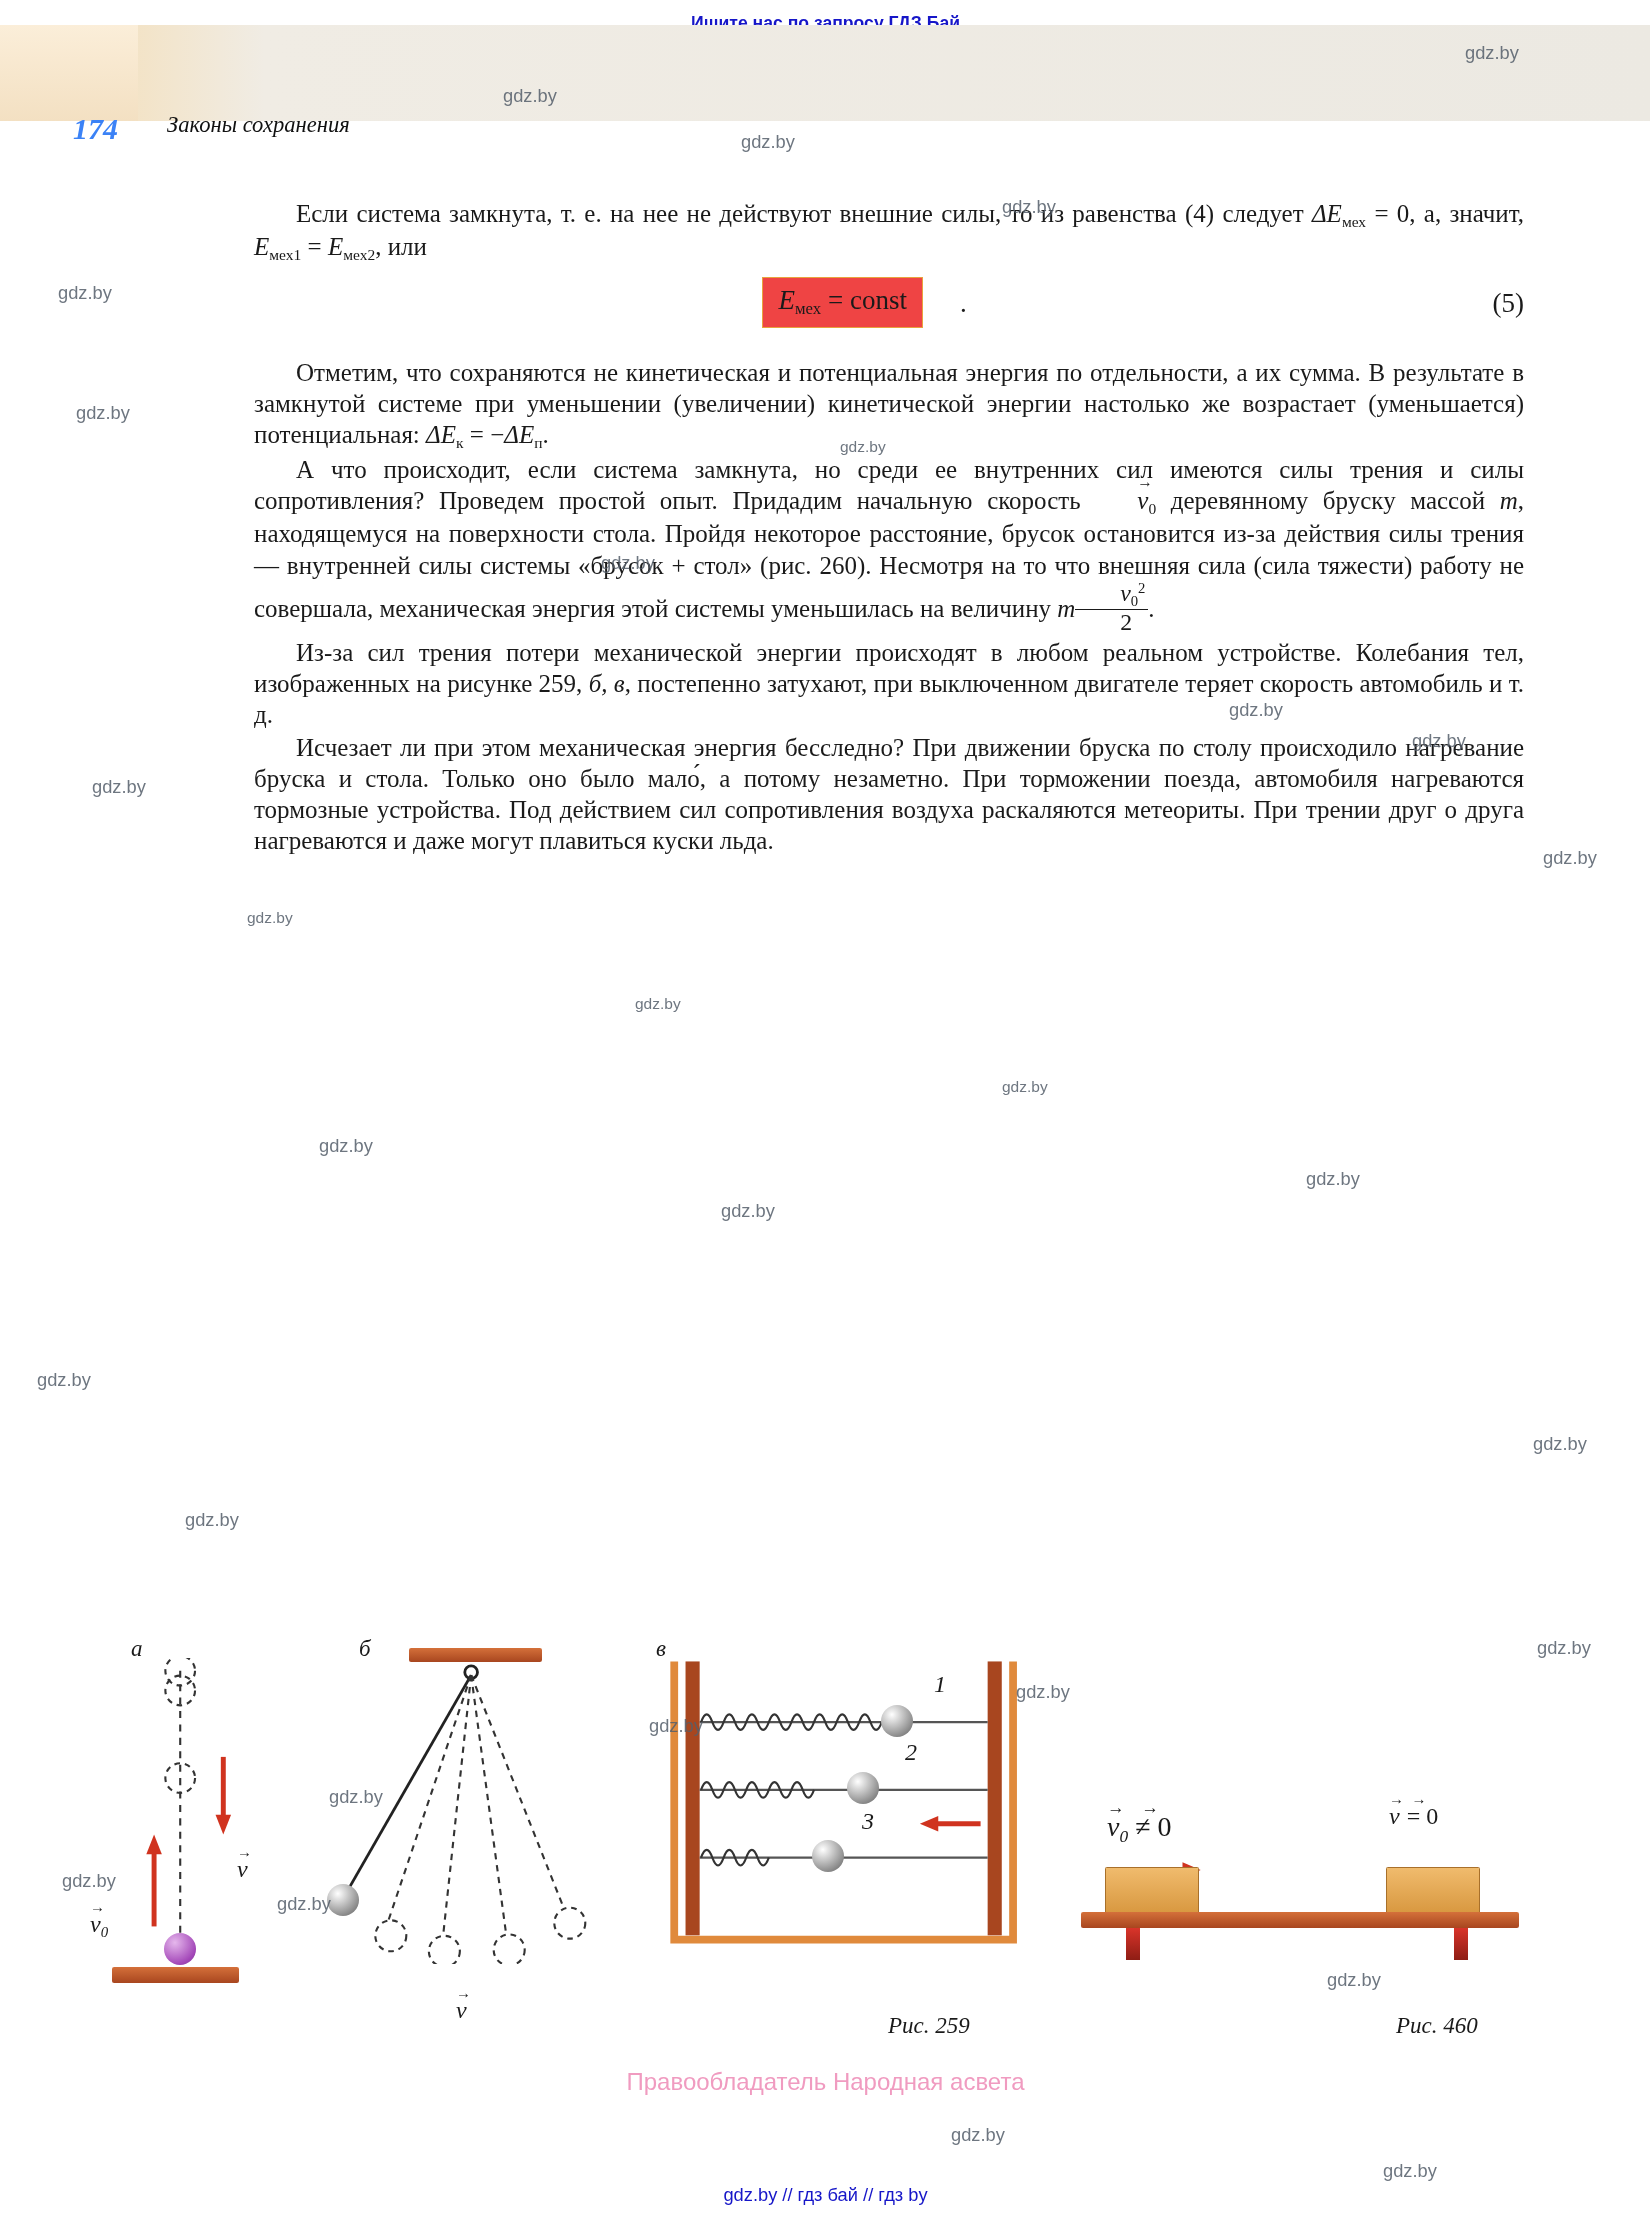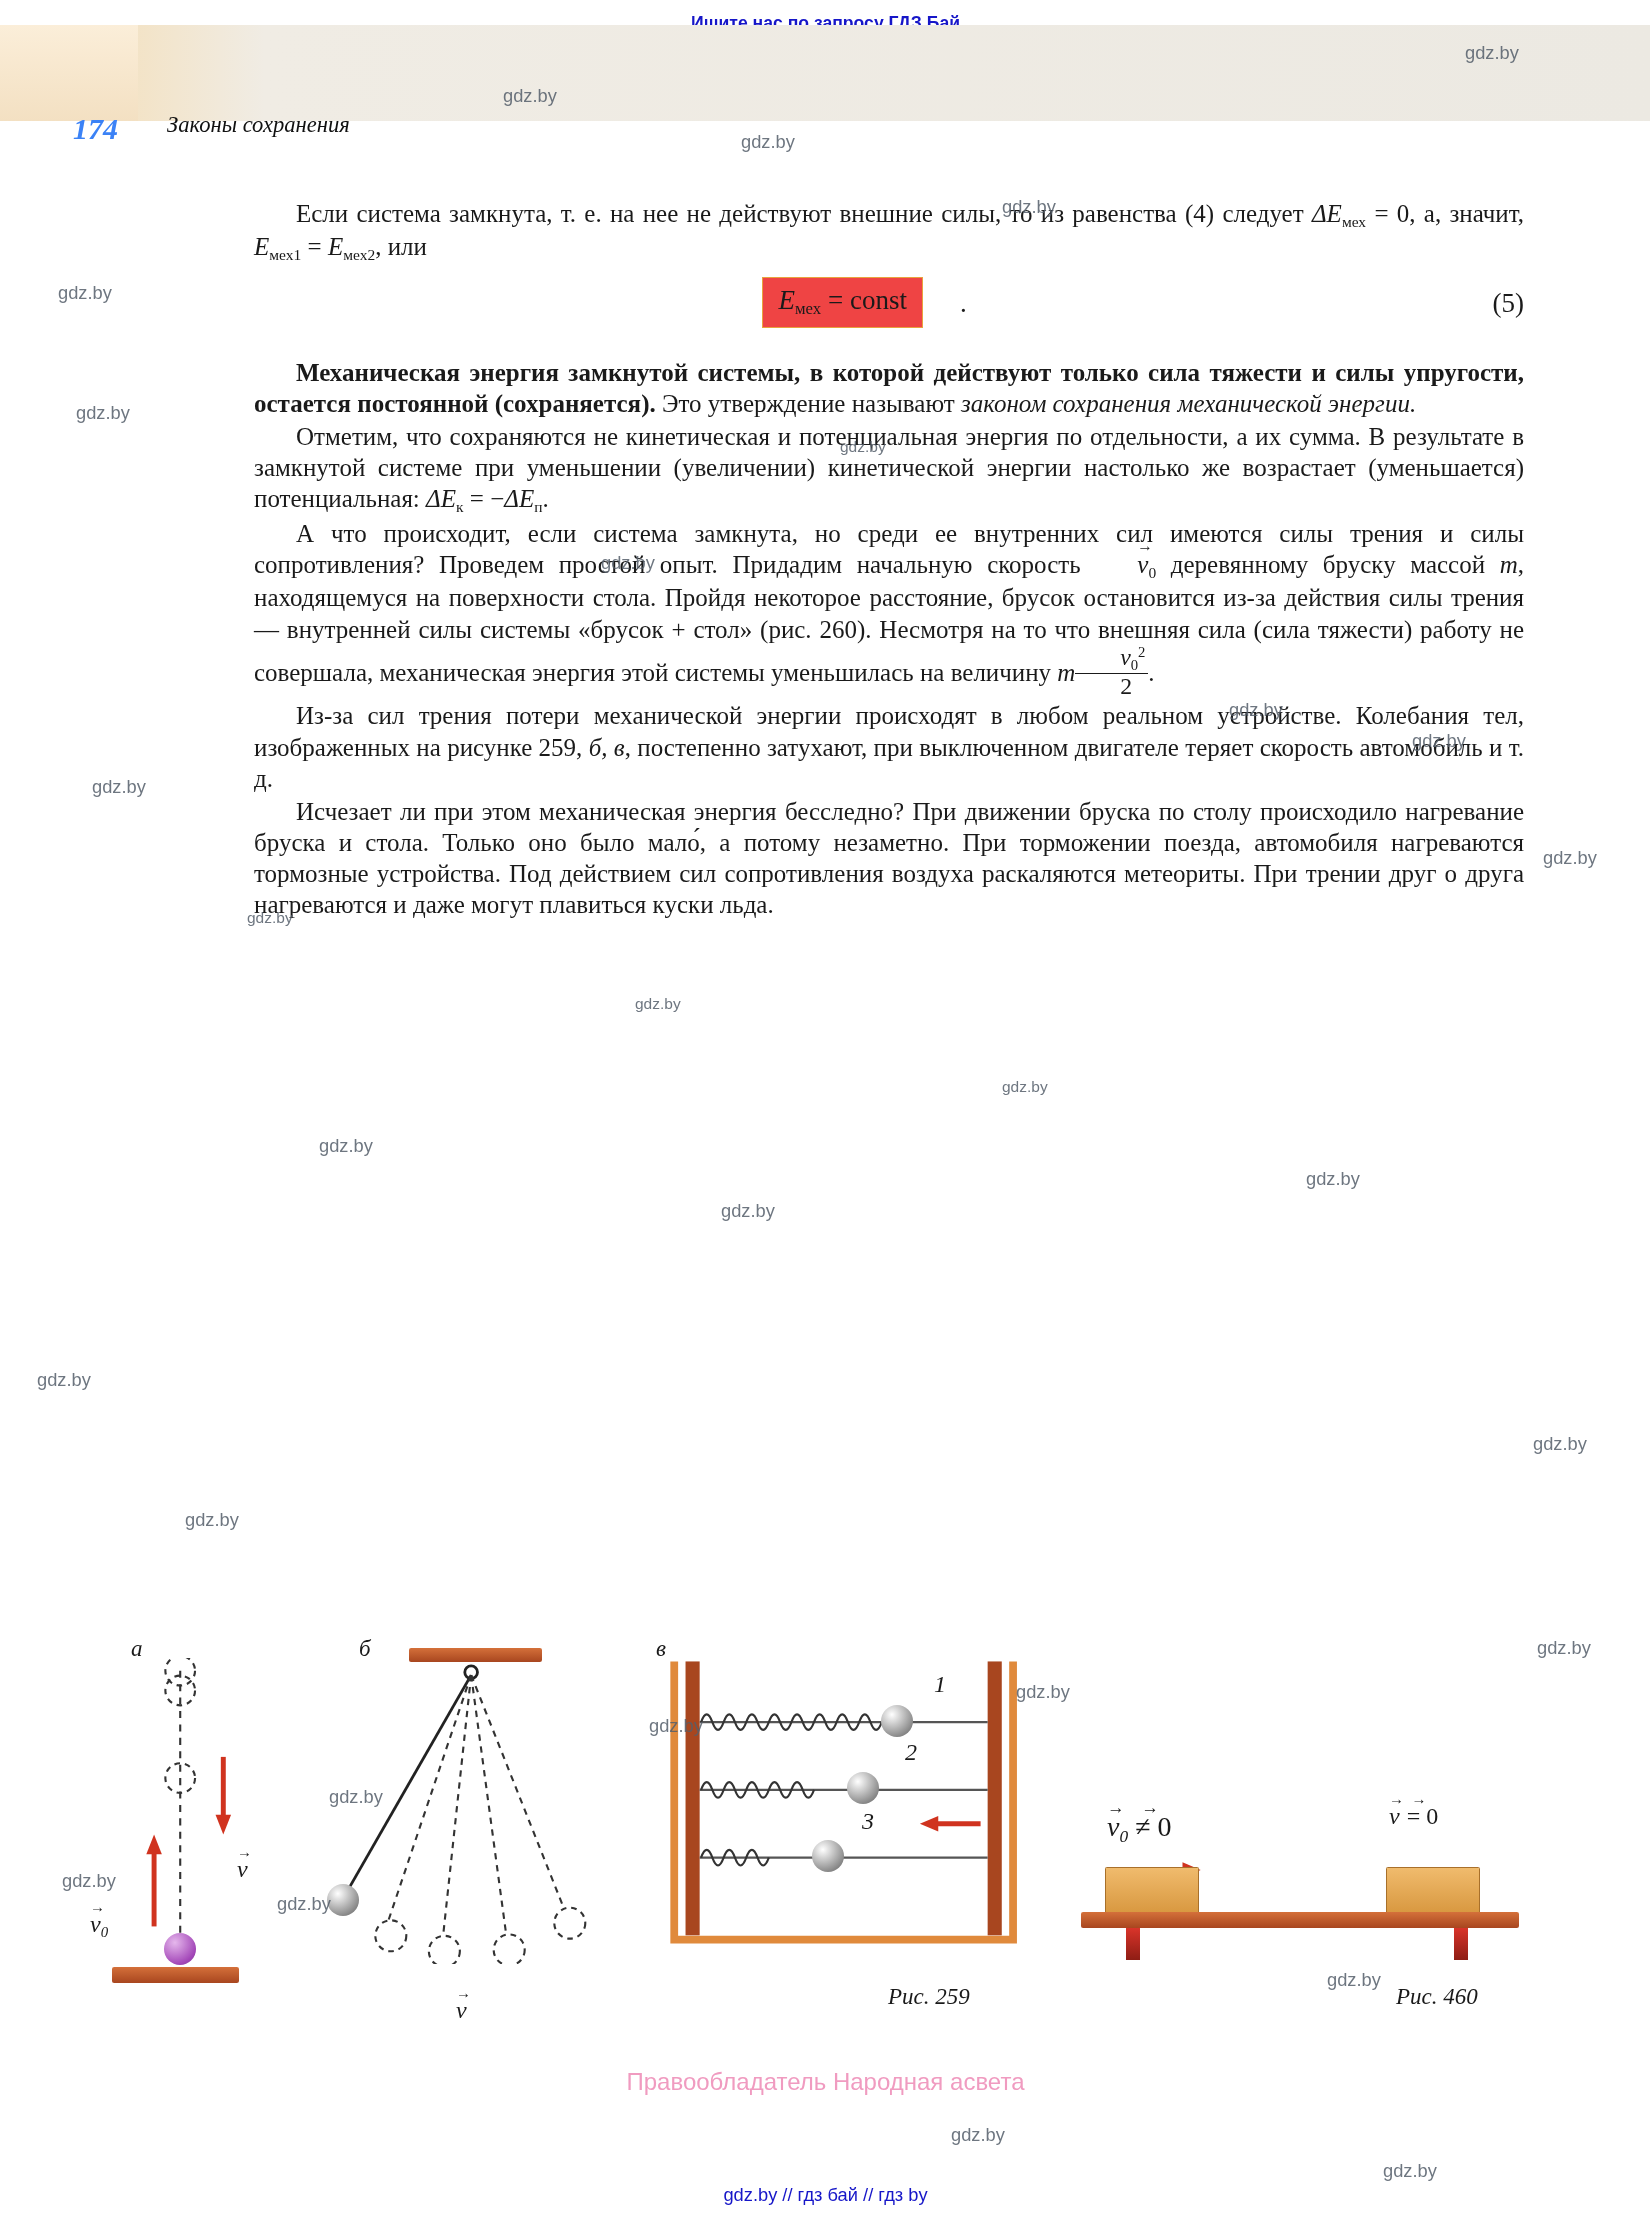--- a/index.html
+++ b/index.html
@@ -144,20 +144,21 @@
   }
   .fig-label {
     position: absolute;
     font-size: 23px;
     font-style: italic;
   }
   .fig-caption {
     position: absolute;
     font-size: 23px;
     font-style: italic;
+    margin-top: 29px;
   }
 
   
   .ball-purple {
     position: absolute;
     width: 32px; height: 32px;
     border-radius: 50%;
     background: radial-gradient(circle at 34% 30%, #e5b7ec, #a347b8 70%, #7b2f90);
   }
   .table-a {
@@ -257,23 +258,20 @@
   </p>
 
   <div class="formula-row">
     <div class="formula-box">
       <span class="mi">E</span><span class="sub">мех</span><span> = const</span>
     </div>
     <div class="formula-dot">.</div>
     <div class="formula-num">(5)</div>
   </div>
 
-  <p class="para">
-    <span class="bold">Механическая энергия замкнутой системы, в которой действуют только сила тяжести и силы упругости, остается постоянной (сохраняется).</span><span> Это утверждение называют </span><span class="ital">законом сохранения механической энергии.</span>
-  </p>
 
   <p class="para">
     <span>Отметим, что сохраняются не кинетическая и потенциальная энергия по отдельности, а их сумма. В результате в замкнутой системе при уменьшении (увеличении) кинетической энергии настолько же возрастает (уменьшается) потенциальная: </span><span class="mi">ΔE</span><span class="sub">к</span><span> = −</span><span class="mi">ΔE</span><span class="sub">п</span><span>.</span>
   </p>
 
 
   <p class="para">
     <span>А что происходит, если система замкнута, но среди ее внутренних сил имеются силы трения и силы сопротивления? Проведем простой опыт. Придадим начальную скорость </span><span class="vec">v</span><span class="sub">0</span><span> деревянному бруску массой </span><span class="mi">m</span><span>, находящемуся на поверхности стола. Пройдя некоторое расстояние, брусок остановится из-за действия силы трения — внутренней силы системы «брусок + стол» (рис. 260). Несмотря на то что внешняя сила (сила тяжести) работу не совершала, механическая энергия этой системы уменьшилась на величину </span><span class="mi">m</span><span class="frac"><span class="num"><span class="mi">v</span><span class="sub">0</span><span class="supsm">2</span></span><span class="den">2</span></span><span>.</span>
   </p>
 

